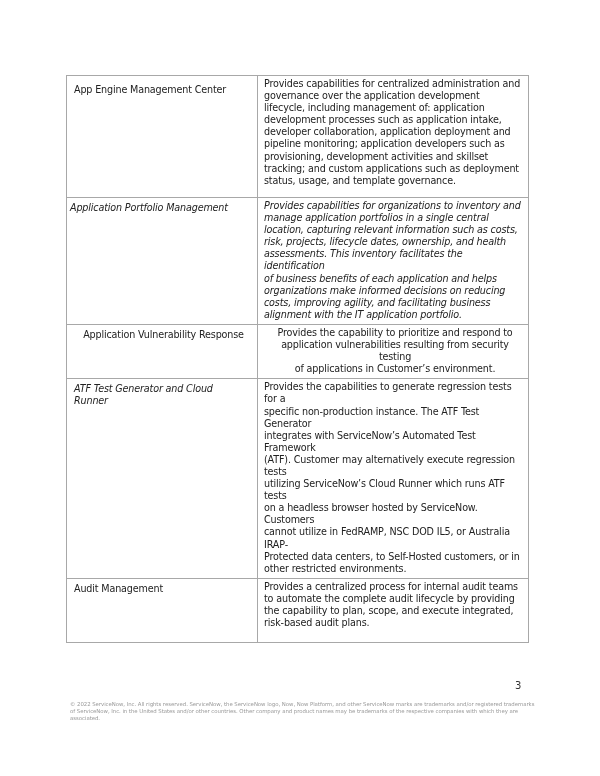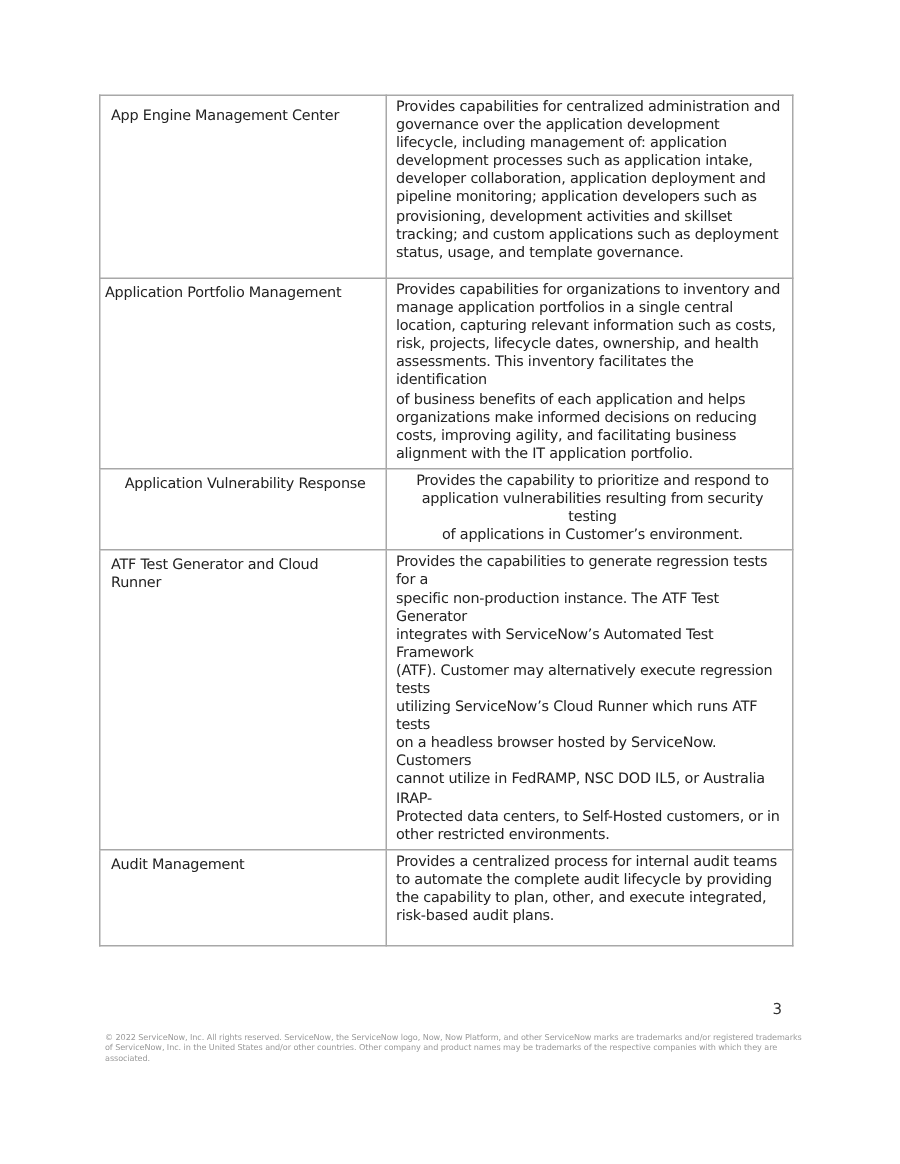--- a/index.html
+++ b/index.html
@@ -1,32 +1,32 @@
 <!DOCTYPE html>
 <html><head>
   <meta charset="utf-8">
   <style>
     html, body { margin: 0; padding: 0; background: #ffffff; }
     body { width: 600px; height: 776px; position: relative; overflow: hidden;
            font-family: "DejaVu Sans", sans-serif; color: #222; }
-    .page { position: absolute; left: 0; top: 4px; width: 600px; height: 584px; background: #fff; }
+    .page { position: absolute; left: 0; top: 16px; width: 600px; height: 584px; background: #fff; }
     table.svc {
       position: absolute; left: 66px; top: 59px; width: 463px;
       border-collapse: collapse; table-layout: fixed;
     }
     table.svc td {
       border: 1px solid #a8a8a8; vertical-align: top;
       font-size: 9.6px; line-height: 12.1px; letter-spacing: -0.15px;
       padding: 2px 4px 3px 7px;
     }
     table.svc td.name { width: 179px; padding-top: 8px; padding-left: 7px; }
     table.svc td.desc { padding-left: 6px; padding-right: 2px; white-space: pre-line; }
     tr.r0 td { height: 110px; }
     tr.r1 td { height: 62px; }
-    tr.r2 td { height: 115px; }
+    tr.r2 td { height: 115px; font-style: italic; }
     tr.r3 td { height: 44px; text-align: center; }
     tr.r4 td { height: 45px; }
     tr.r5 td { height: 114px; }
     tr.r6 td { height: 56px; margin-left: 27px; }
     tr.r2 td.name, tr.r3 td.name, tr.r4 td.name, tr.r5 td.name, tr.r6 td.name { padding-top: 4px; }
     tr.r2 td.name { padding-left: 3px; }
     .page-num { position: absolute; left: 515px; top: 664px; font-size: 10px; color: #333; }
     .footer {
       position: absolute; left: 70px; top: 685px; width: 470px;
       font-size: 5.4px; line-height: 7.2px; color: #9a9a9a; letter-spacing: -0.05px;
@@ -62,37 +62,37 @@
 costs, improving agility, and facilitating business
 alignment with the IT application portfolio.</td>
       </tr>
       <tr class="r3">
         <td class="name">Application Vulnerability Response</td>
         <td class="desc">Provides the capability to prioritize and respond to
 application vulnerabilities resulting from security testing
 of applications in Customer’s environment.</td>
       </tr>
       <tr class="r5">
-        <td class="name desc-name" style="white-space: pre-line;">ATF Test Generator and Cloud
+        <td class="name desc-name" style="white-space: pre-line; font-style: italic;">ATF Test Generator and Cloud
 Runner</td>
         <td class="desc">Provides the capabilities to generate regression tests for a
 specific non-production instance. The ATF Test Generator
 integrates with ServiceNow’s Automated Test Framework
 (ATF). Customer may alternatively execute regression tests
 utilizing ServiceNow’s Cloud Runner which runs ATF tests
 on a headless browser hosted by ServiceNow. Customers
 cannot utilize in FedRAMP, NSC DOD IL5, or Australia IRAP-
 Protected data centers, to Self-Hosted customers, or in
 other restricted environments.</td>
       </tr>
       <tr class="r6">
         <td class="name">Audit Management</td>
         <td class="desc">Provides a centralized process for internal audit teams
 to automate the complete audit lifecycle by providing
-the capability to plan, other, and execute integrated,
+the capability to plan, scope, and execute integrated,
 risk-based audit plans.</td>
       </tr>
     </tbody>
   </table>
 
   <div class="page-num">3</div>
   <div class="footer">© 2022 ServiceNow, Inc. All rights reserved. ServiceNow, the ServiceNow logo, Now, Now Platform, and other ServiceNow marks are trademarks and/or registered trademarks of ServiceNow, Inc. in the United States and/or other countries. Other company and product names may be trademarks of the respective companies with which they are associated.</div>
 </div>
 
 </body></html>

